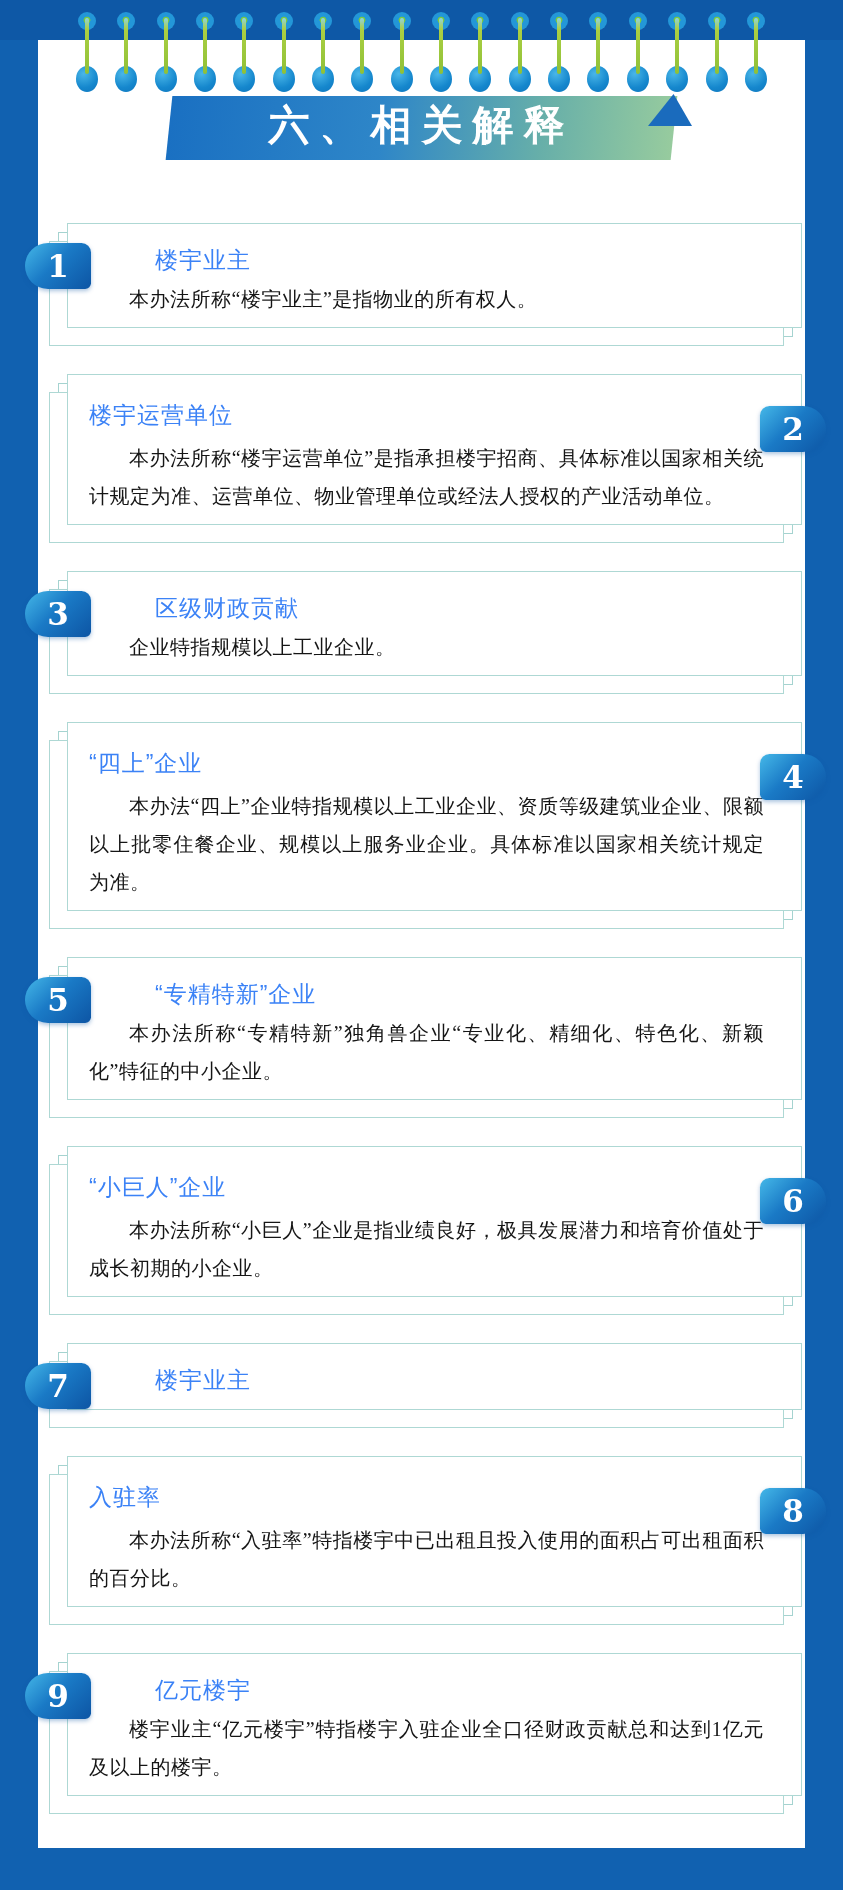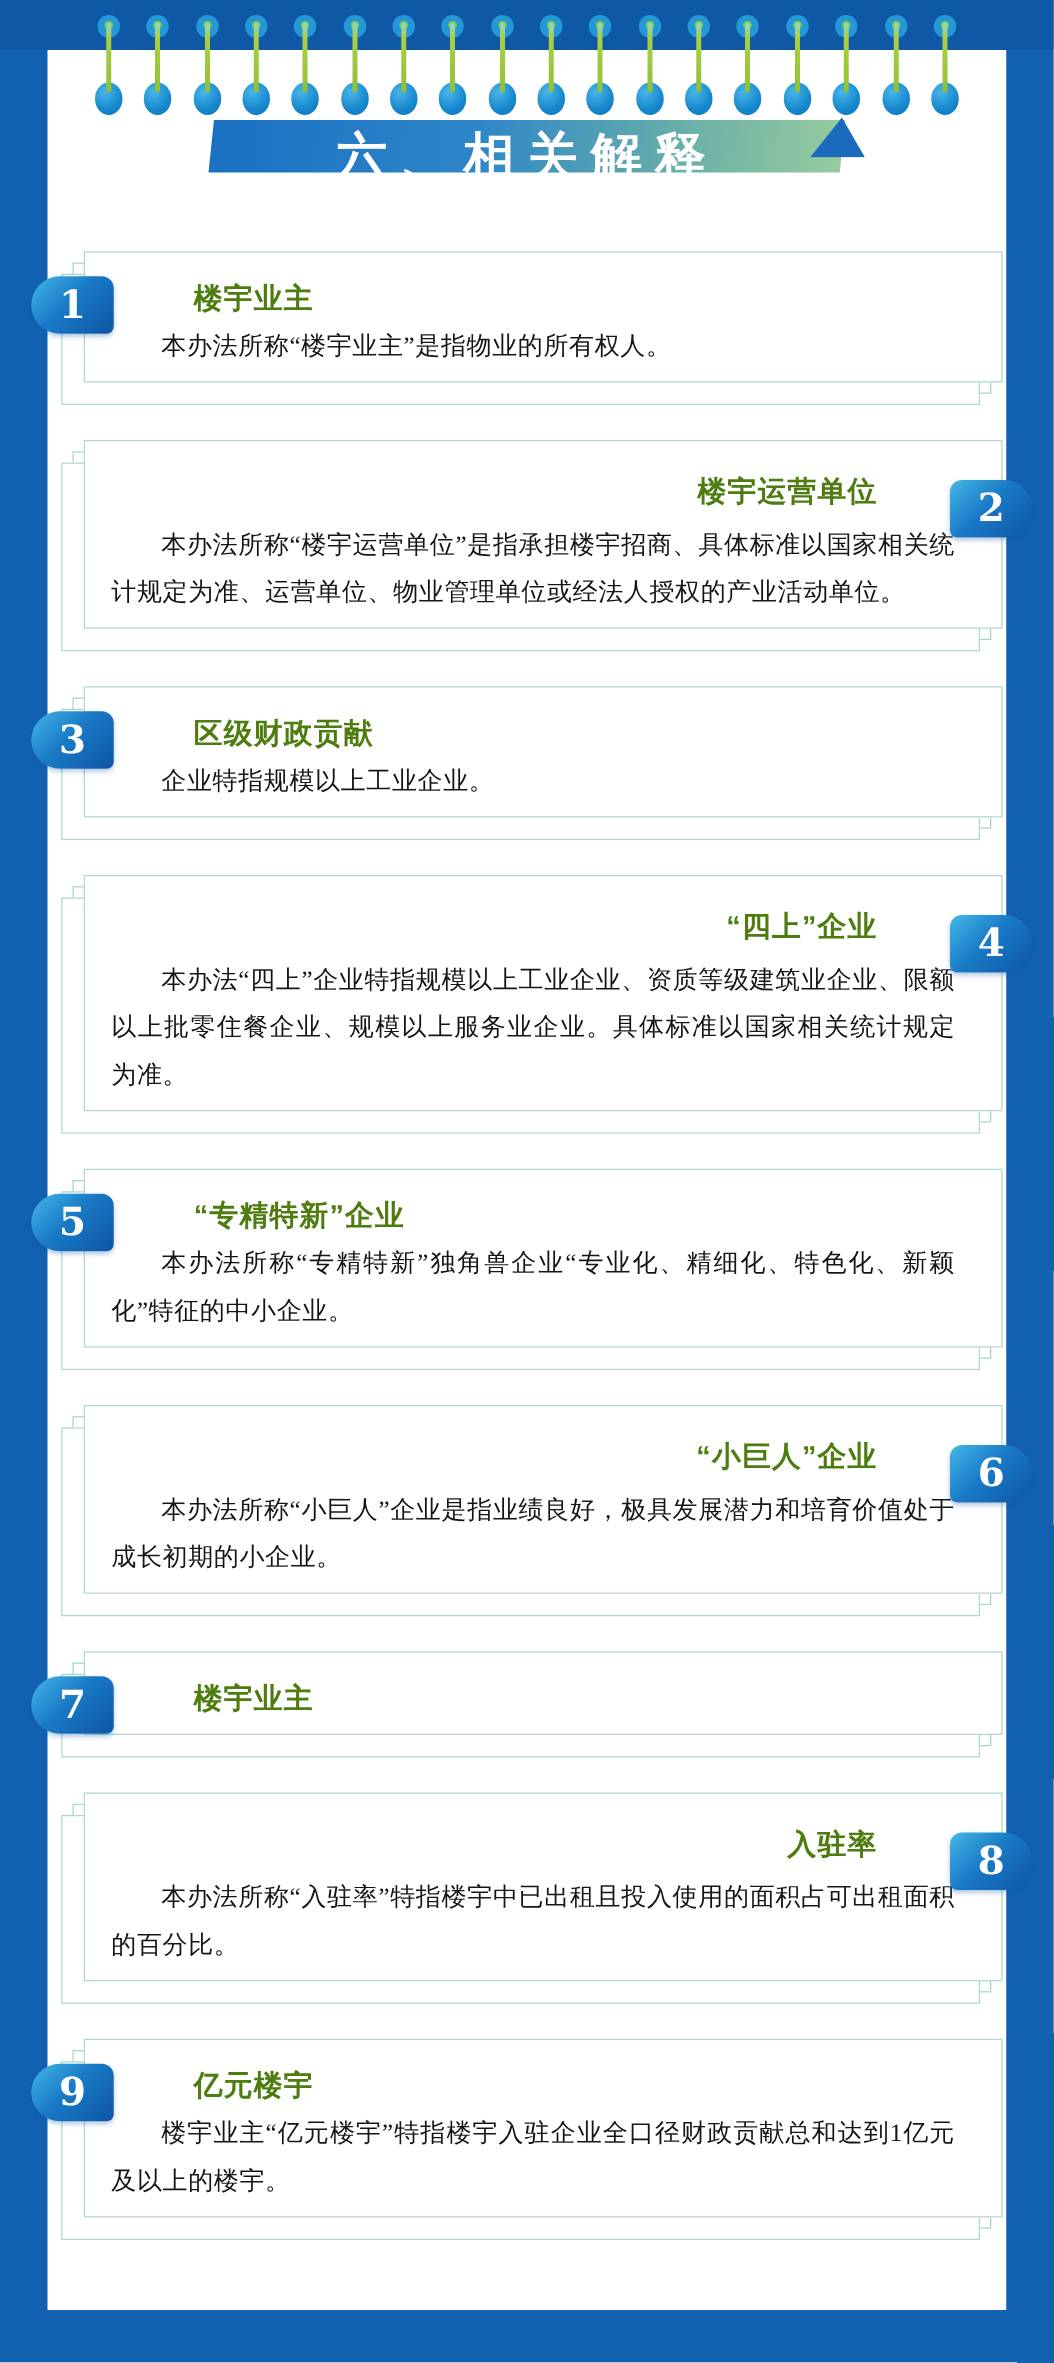--- a/index.html
+++ b/index.html
@@ -28,21 +28,21 @@
     content:""; position:absolute; top:6px; left:50%; margin-left:-2px;
     width:4px; height:56px; border-radius:2px; z-index:2;
     background:linear-gradient(180deg,#8ed3e2 0%, #abd043 20%, #8fc037 100%);
   }
   .pin::after {
     content:""; position:absolute; bottom:0; left:50%; transform:translateX(-50%);
     width:22px; height:26px; border-radius:50%; z-index:1;
     background:radial-gradient(circle at 35% 30%, #49b6e8 0%, #1587cd 60%, #0f76bd 100%);
   }
   
-  .banner-wrap { position:relative; width:505px; height:42px; margin:96px auto 0; z-index:4; }
+  .banner-wrap { position:relative; width:505px; height:64px; margin:96px auto 0; z-index:4; }
   .banner {
     position:absolute; inset:0; transform:skewX(-6deg);
     background:linear-gradient(90deg,#1a70c2 0%, #2e86c8 42%, #67afa9 74%, #97cb9e 100%);
   }
   .banner-fold {
     position:absolute; right:-18px; top:-2px; width:44px; height:32px;
     background:#1a6bbd; clip-path:polygon(58% 0, 100% 100%, 0 100%); z-index:3;
   }
   .banner-title {
     position:absolute; inset:0; z-index:4; text-align:center; line-height:58px;
@@ -70,24 +70,24 @@
     background:linear-gradient(135deg,#45b8e8 0%, #1a7ac6 45%, #0d55a4 100%);
     color:#ffffff; font-family:"DejaVu Serif", serif; font-weight:bold; font-size:31px;
     display:flex; align-items:center; justify-content:center;
     box-shadow:0 2px 4px rgba(13,85,164,0.35);
   }
   .card.right .badge {
     left:auto; right:-34px; top:22px;
     border-radius:10px 24px 24px 6px;
   }
   .card-title {
-    margin:2px 0 4px 66px; color:#4d7c0f; font-size:23px; font-weight:bold;
+    margin:2px 0 4px 66px; color:#3b82f6; font-size:23px; font-weight:normal;
     font-family:"Liberation Sans", sans-serif; letter-spacing:1px;
   }
-  .card.right .card-title { margin:6px 62px 8px 0; text-align:right; }
+  .card.right .card-title { margin:6px 62px 8px 0; }
   .card-body {
     margin:0; font-size:20px; line-height:1.9; color:#151515;
     text-indent:2em; letter-spacing:0.5px; text-align:justify;
   }
 </style>
 </head>
 <body>
 
 <div class="poster">
   <div class="top-band"></div>

